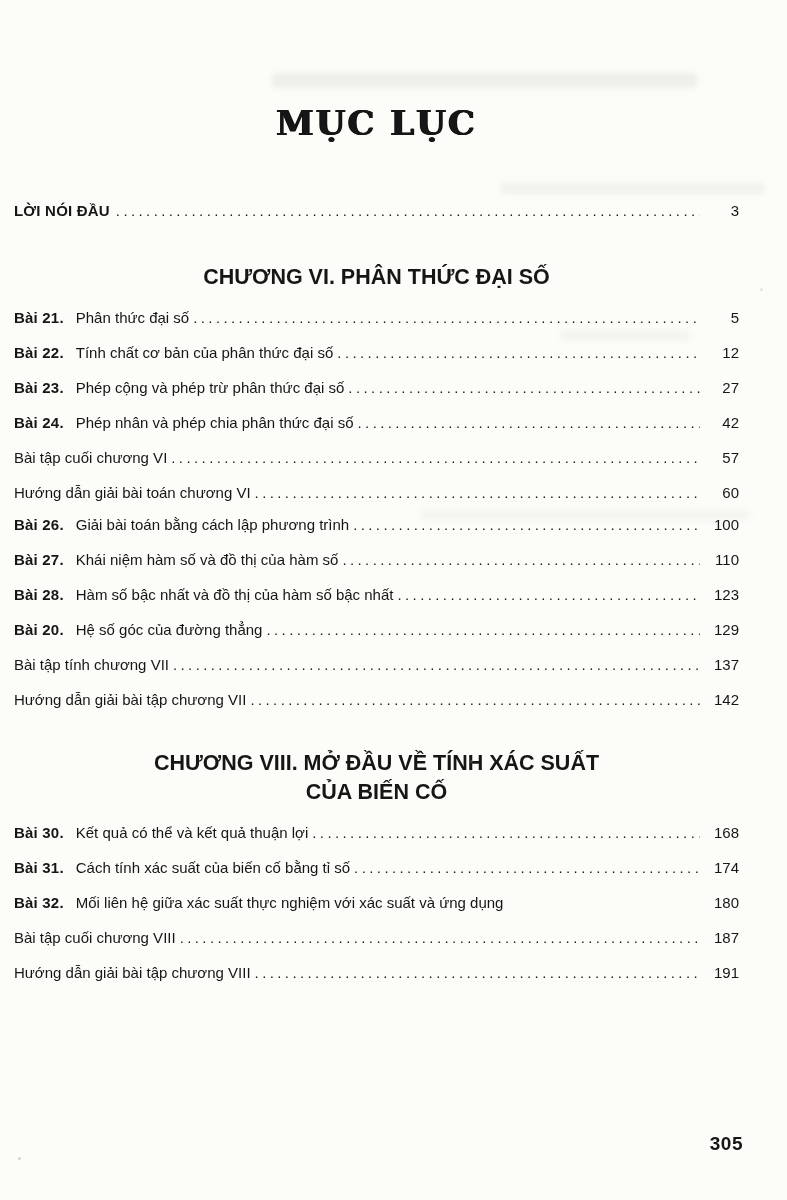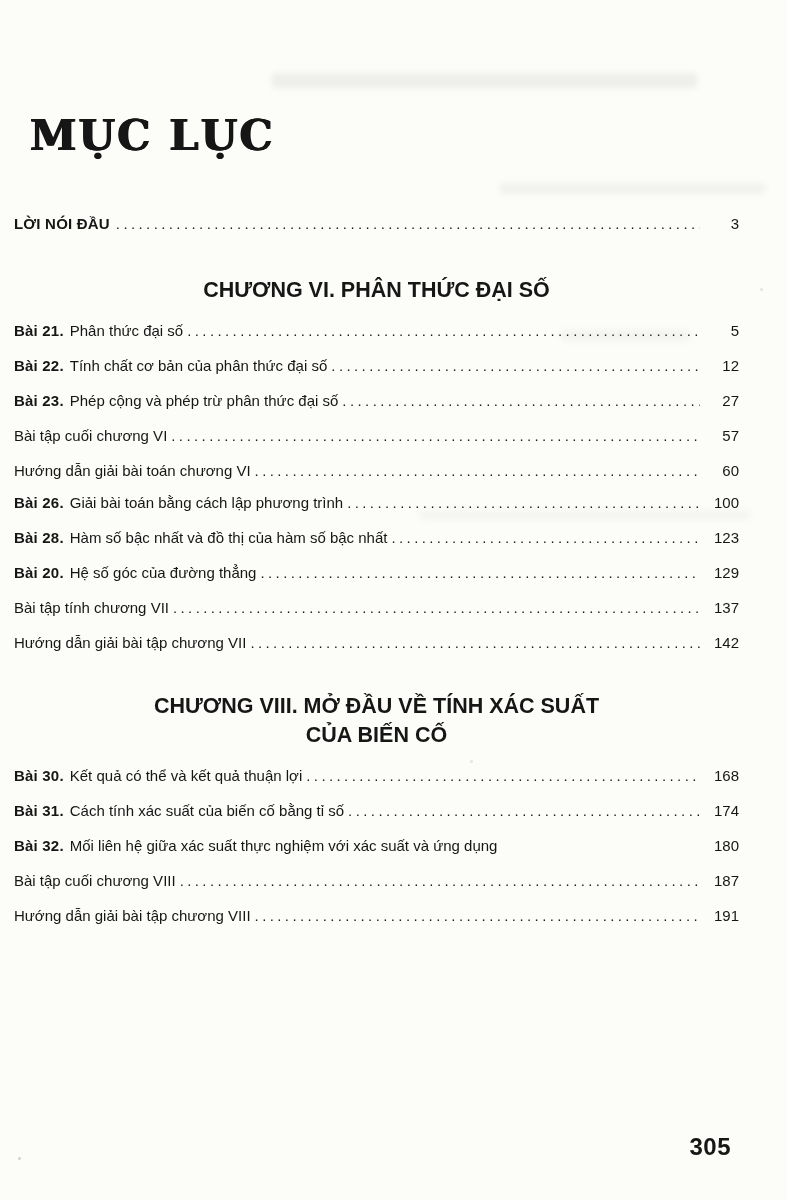--- a/index.html
+++ b/index.html
@@ -28,39 +28,39 @@
   .ghost-1 { left: 272px; top: 73px;  width: 425px; height: 15px; opacity: .13; }
   .ghost-2 { left: 500px; top: 183px; width: 265px; height: 11px; opacity: .10; }
   .ghost-3 { left: 560px; top: 330px; width: 130px; height: 11px; opacity: .08; }
   .ghost-4 { left: 420px; top: 510px; width: 330px; height: 10px; opacity: .07; }
   .speck { position: absolute; width: 3px; height: 3px; background: #aaa; border-radius: 50%; opacity: .5; }
   .speck-1 { left: 18px;  top: 1157px; }
   .speck-2 { left: 760px; top: 288px; opacity: .3; }
   .speck-3 { left: 470px; top: 760px; opacity: .3; }
 
   .doc-title {
-    margin: 16px;
+    margin: 3px;
     padding-top: 101px;
-    text-align: left;
+    text-align: center;
     font-family: "DejaVu Serif", serif;
-    font-size: 42px;
+    font-size: 34px;
     line-height: 38px;
     font-weight: bold;
     letter-spacing: 2px;
     text-shadow: 0.7px 0 0 #111, -0.7px 0 0 #111;
   }
 
   .row {
     display: flex;
     align-items: baseline;
     font-size: 15px;
     line-height: 23px;
   }
   .lbl { white-space: nowrap; }
-  .lbl b:not(:empty) { margin-right: 6px; letter-spacing: .2px; }
+  .lbl b:not(:empty) { margin-right: 12px; letter-spacing: .2px; }
   .leader {
     flex: 1 1 auto;
     min-width: 0;
     overflow: hidden;
     white-space: nowrap;
     padding-left: 4px;
   }
   .leader::after {
     content: "................................................................................................................................................................";
     letter-spacing: 3.4px;
@@ -81,22 +81,22 @@
   }
   .chap-vi   { margin-top: 41px; }
   .chap-vii  { margin-top: 38px; }
   .chap-viii { margin-top: 38px; }
 
   .entries { margin-top: 9px; }
   .entries .row + .row { margin-top: 12px; }
 
   .page-num {
     position: absolute;
-    right: 56px; top: 1133px;
-    font-size: 24px;
+    right: 44px; top: 1133px;
+    font-size: 19px;
     font-weight: bold;
     letter-spacing: .5px;
   }
 </style>
 </head>
 <body>
 
 <div class="page">
 
   <span class="ghost ghost-1"></span>
@@ -128,36 +128,46 @@
       <span class="lbl"><b>Bài 22.</b><span>Tính chất cơ bản của phân thức đại số</span></span>
       <span class="leader"></span>
       <span class="pg">12</span>
     </div>
     <div class="row">
       <span class="lbl"><b>Bài 23.</b><span>Phép cộng và phép trừ phân thức đại số</span></span>
       <span class="leader"></span>
       <span class="pg">27</span>
     </div>
     <div class="row">
+      <span class="lbl"><b>Bài 24.</b><span>Phép nhân và phép chia phân thức đại số</span></span>
+      <span class="leader"></span>
+      <span class="pg">42</span>
+    </div>
+    <div class="row">
       <span class="lbl"><b></b><span>Bài tập cuối chương VI</span></span>
       <span class="leader"></span>
       <span class="pg">57</span>
     </div>
     <div class="row">
       <span class="lbl"><b></b><span>Hướng dẫn giải bài toán chương VI</span></span>
       <span class="leader"></span>
       <span class="pg">60</span>
     </div>
   </div>
 
   <div class="entries">
     <div class="row">
       <span class="lbl"><b>Bài 26.</b><span>Giải bài toán bằng cách lập phương trình</span></span>
       <span class="leader"></span>
       <span class="pg">100</span>
+    </div>
+    <div class="row">
+      <span class="lbl"><b>Bài 27.</b><span>Khái niệm hàm số và đồ thị của hàm số</span></span>
+      <span class="leader"></span>
+      <span class="pg">110</span>
     </div>
     <div class="row">
       <span class="lbl"><b>Bài 28.</b><span>Hàm số bậc nhất và đồ thị của hàm số bậc nhất</span></span>
       <span class="leader"></span>
       <span class="pg">123</span>
     </div>
     <div class="row">
       <span class="lbl"><b>Bài 20.</b><span>Hệ số góc của đường thẳng</span></span>
       <span class="leader"></span>
       <span class="pg">129</span>

